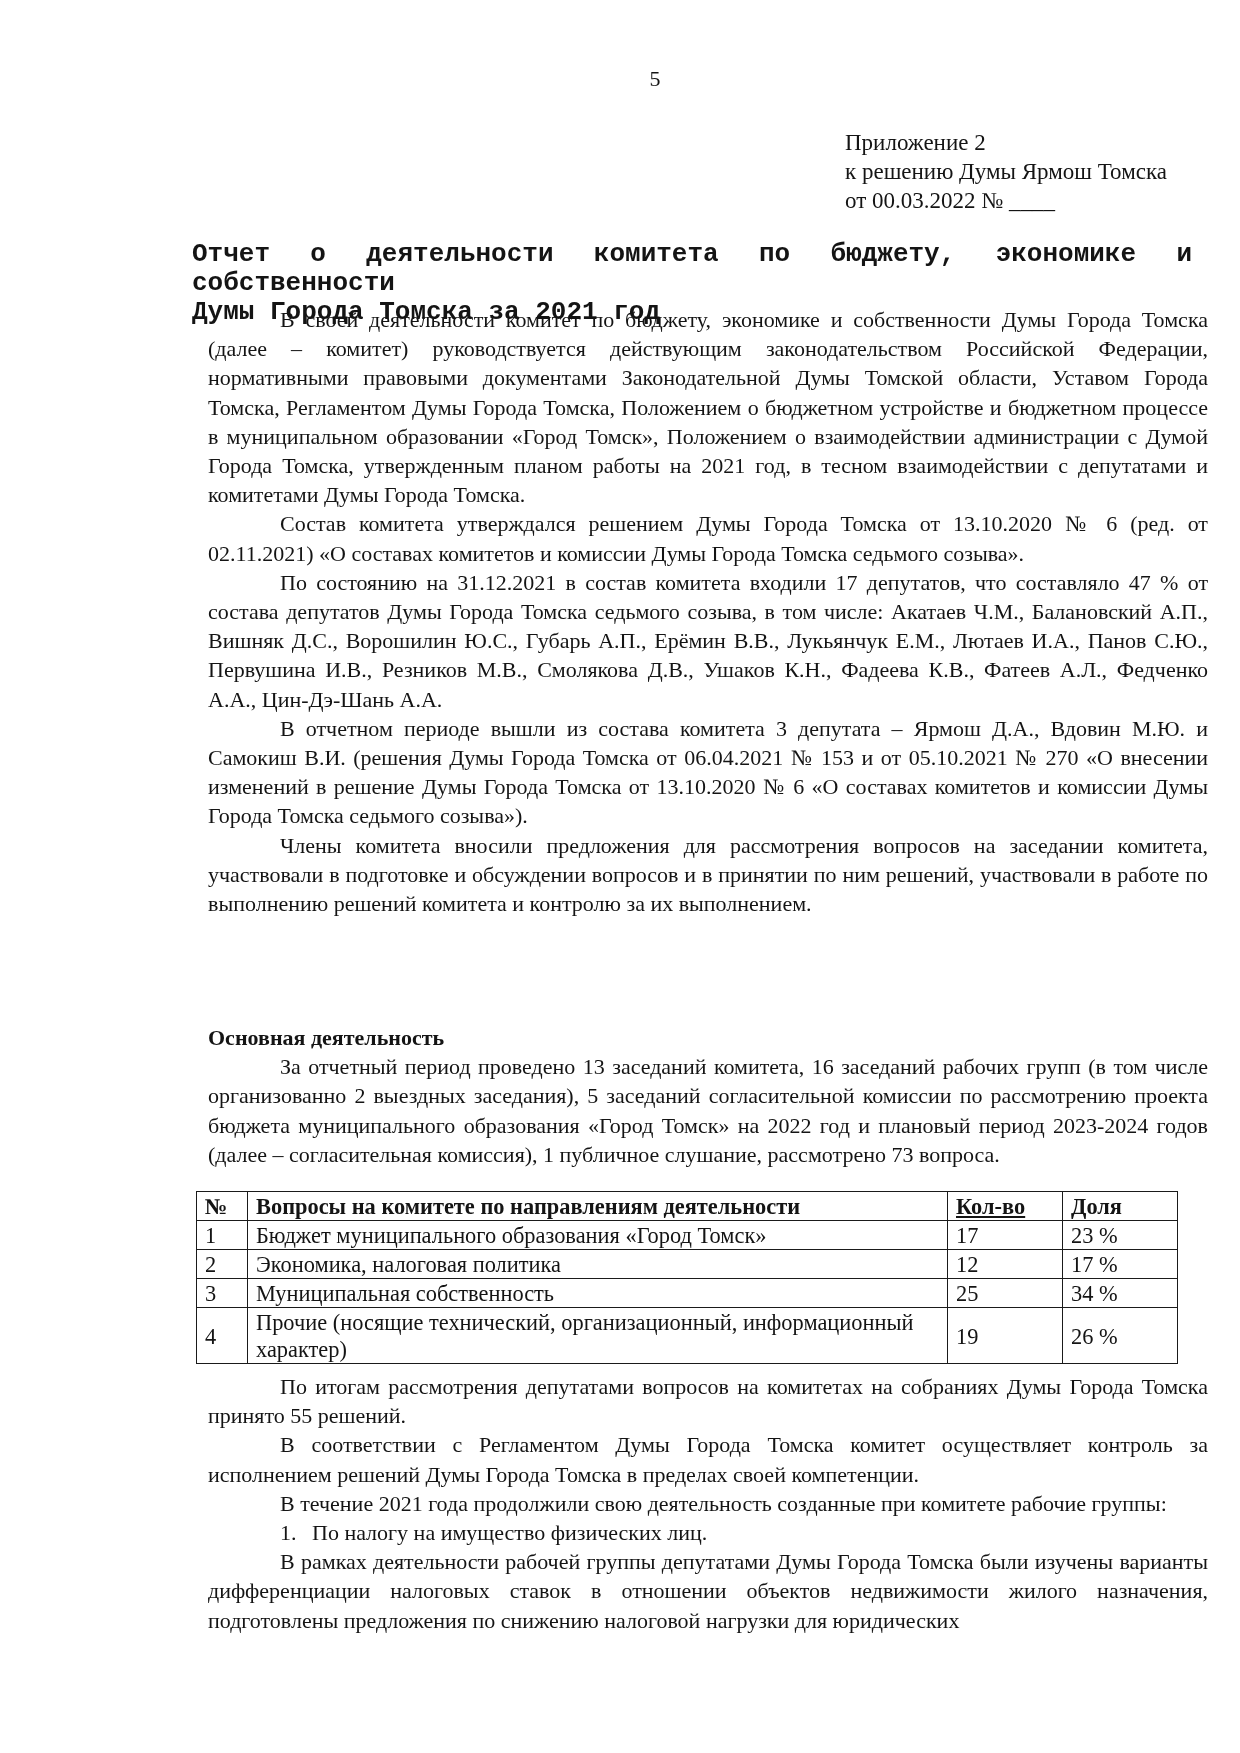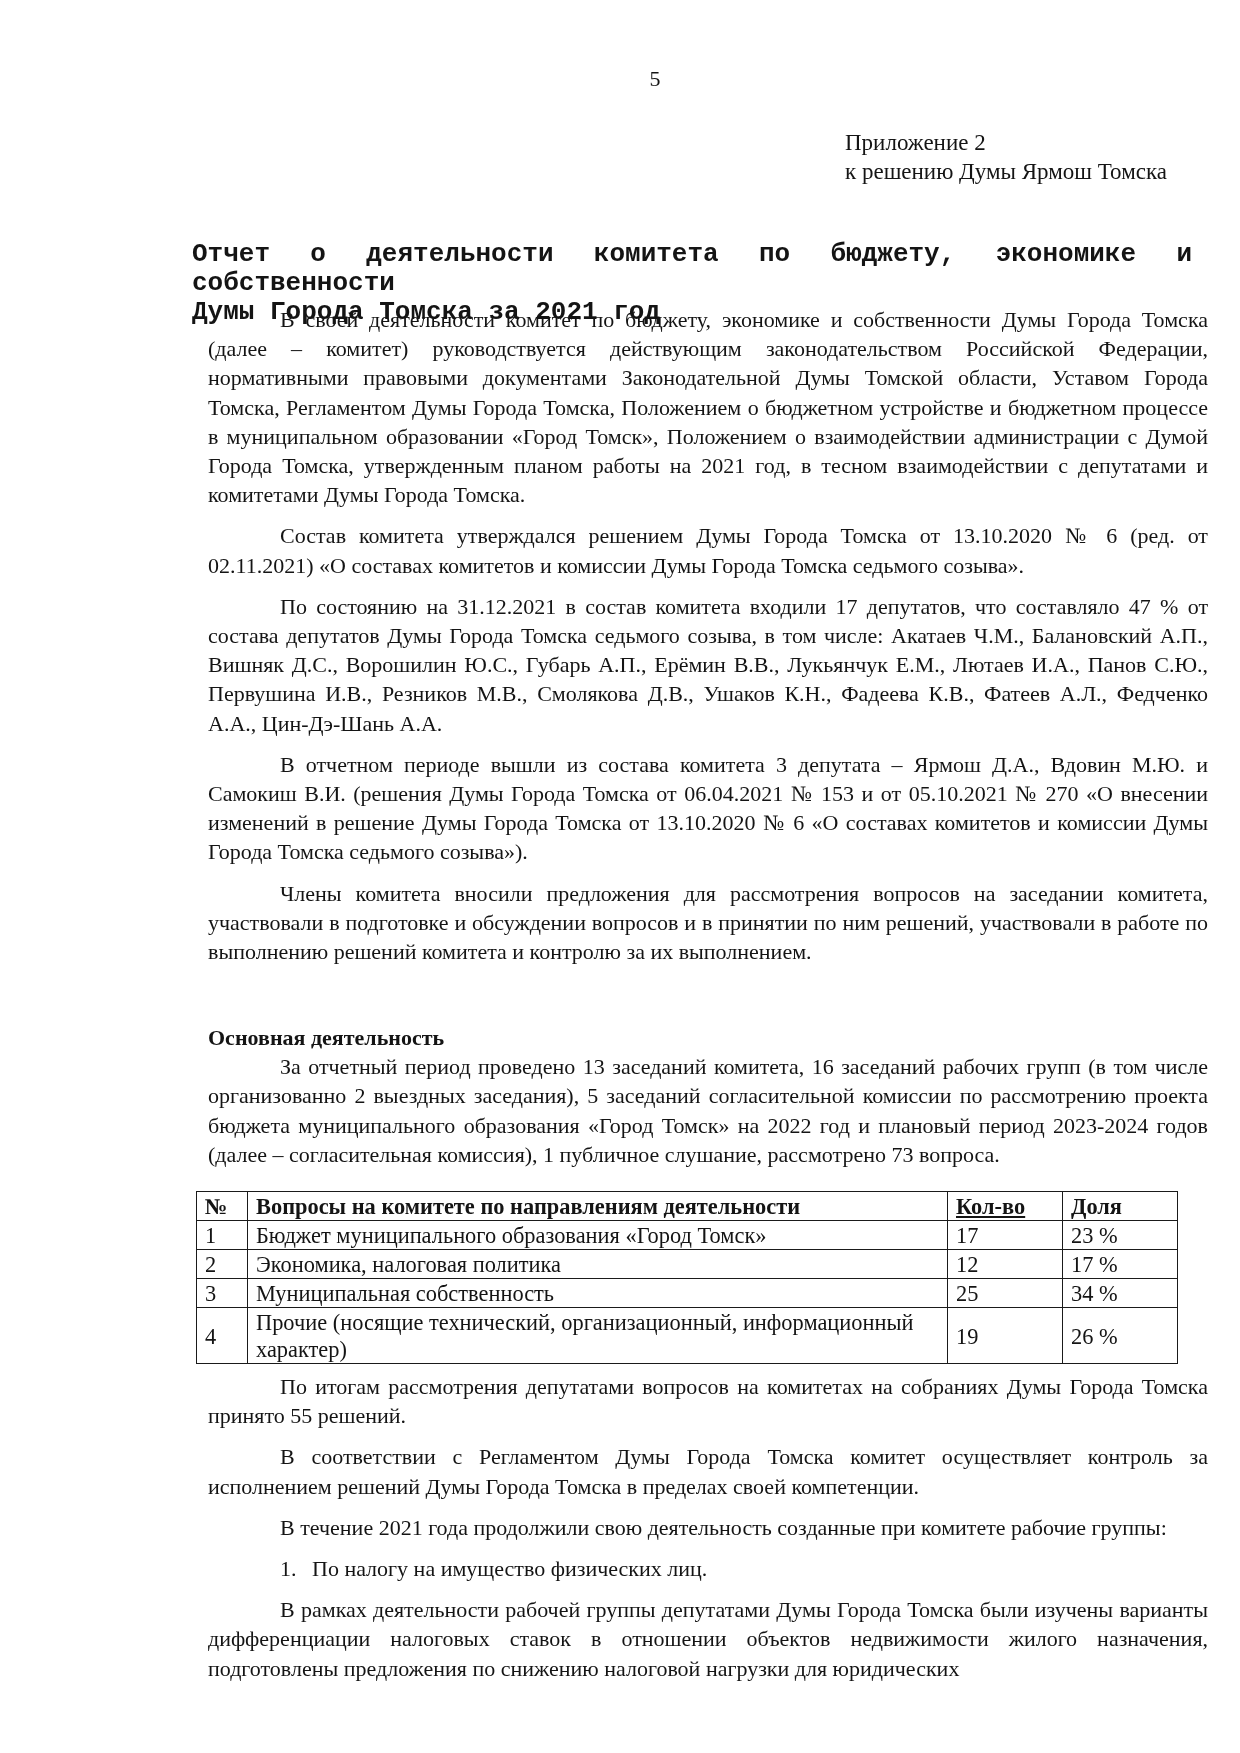--- a/index.html
+++ b/index.html
@@ -43,21 +43,21 @@
     .title .l1 { display: block; text-align: justify; text-align-last: justify; }
     .body-block {
       position: absolute;
       left: 208px;
       width: 1000px;
       font-size: 22px;
       line-height: 29.2px;
       text-align: justify;
     }
     .body-block p { margin: 0; text-indent: 72px; }
-    .body-block p.gap { margin-top: 12px; }
+    .body-block p.gap { margin-top: 0; }
     .section-heading {
       font-weight: bold;
       text-indent: 0 !important;
     }
     .doc-table {
       position: absolute;
       left: 196px;
       top: 1191px;
       width: 982px;
       border-collapse: collapse;
@@ -79,20 +79,21 @@
     .list-num { display: inline-block; width: 32px; text-indent: 0; }
   </style>
 </head>
 <body>
 
 <div class="page-number">5</div>
 
 <div class="appendix">
   <div>Приложение 2</div>
   <div>к решению Думы Ярмош Томска</div>
+  <div>от 00.03.2022 № ____</div>
 </div>
 
 <div class="title">
   <span class="l1">Отчет о деятельности комитета по бюджету, экономике и собственности</span>
   <span>Думы Города Томска за 2021 год</span>
 </div>
 
 <div class="body-block" style="top: 305px;">
   <p>В своей деятельности комитет по бюджету, экономике и собственности Думы Города Томска (далее – комитет) руководствуется действующим законодательством Российской Федерации, нормативными правовыми документами Законодательной Думы Томской области, Уставом Города Томска, Регламентом Думы Города Томска, Положением о бюджетном устройстве и бюджетном процессе в муниципальном образовании «Город Томск», Положением о взаимодействии администрации с Думой Города Томска, утвержденным планом работы на 2021 год, в тесном взаимодействии с депутатами и комитетами Думы Города Томска.</p>
   <p class="gap">Состав комитета утверждался решением Думы Города Томска от 13.10.2020 № 6 (ред. от 02.11.2021) «О составах комитетов и комиссии Думы Города Томска седьмого созыва».</p>

